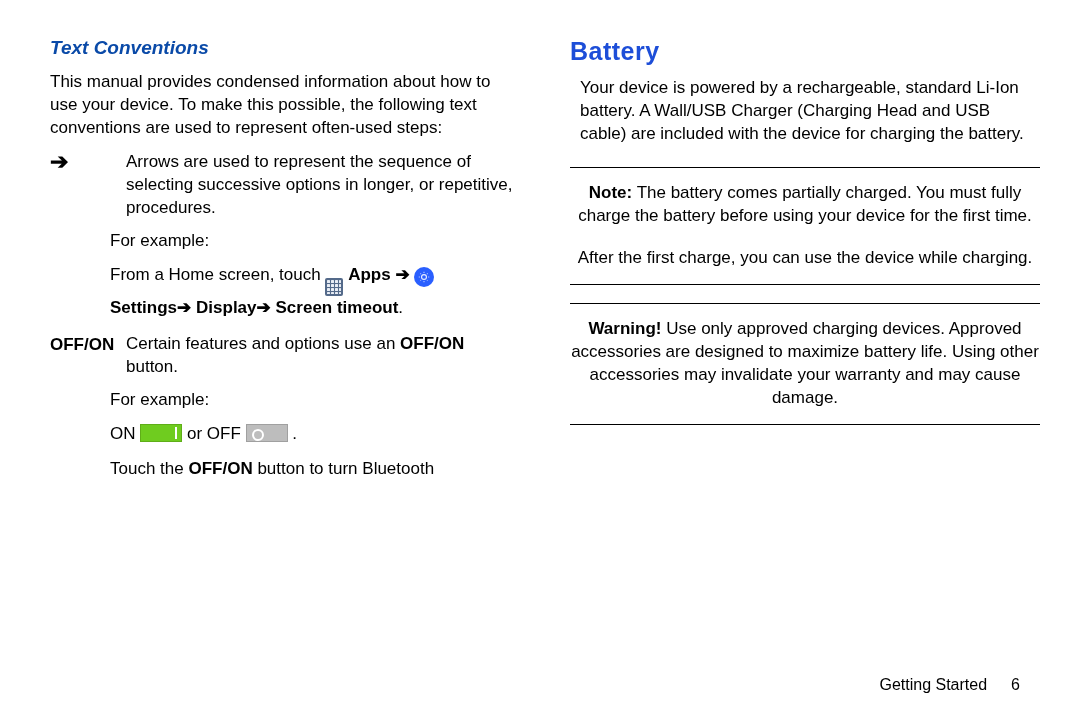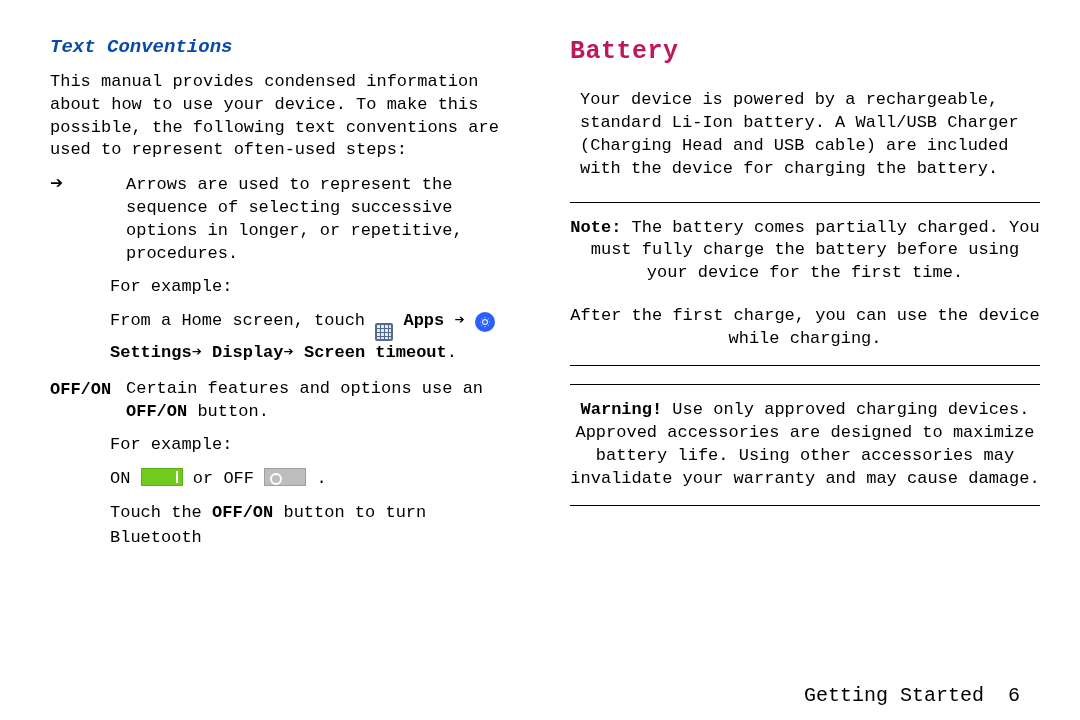--- a/index.html
+++ b/index.html
@@ -1,20 +1,20 @@
 <!DOCTYPE html>
 <html><head>
 <meta charset="utf-8">
 <style>
   * { box-sizing: border-box; margin: 0; padding: 0; }
   html, body { width: 1080px; height: 720px; background: #fff; font-family: Arial, Helvetica, sans-serif; color: #000; }
-  .page { display: flex; padding: 35px 40px 30px 50px; gap: 50px; height: 100%; position: relative; font-family: Liberation Mono, monospace; }
+  .page { display: flex; padding: 35px 40px 30px 50px; gap: 50px; height: 100%; position: relative; }
   .col { flex: 1; font-size: 17px; line-height: 1.35; }
   .subhead { color: #0a4aa8; font-style: italic; font-weight: bold; font-size: 19px; margin-bottom: 10px; }
-  .h2 { color: #be185d; font-weight: 800; font-size: 25px; margin-bottom: 20px; letter-spacing: 0.5px; }
+  .h2 { color: #1d4ed8; font-weight: 800; font-size: 25px; margin-bottom: 8px; letter-spacing: 0.5px; }
   .para { margin-bottom: 12px; }
   .para-indent { margin-left: 10px; margin-bottom: 21px; }
   .def-row { display: flex; align-items: flex-start; margin-top: 12px; margin-bottom: 4px; }
   .def-term { font-weight: bold; width: 76px; flex-shrink: 0; padding-top: 1px; text-align: left; }
   .def-term.arrow { font-size: 22px; line-height: 1; padding-top: 0; }
   .def-body { flex: 1; }
   .sub { margin-left: 60px; margin-top: 10px; }
   .inline-icon { display: inline-block; vertical-align: middle; }
   .apps-grid {
     width: 18px; height: 18px; padding: 2px; display: inline-grid; grid-template-columns: repeat(4,1fr); grid-template-rows: repeat(4,1fr); gap: 1px; background: #546a8a; vertical-align: -3px; border-radius: 2px;
@@ -26,21 +26,21 @@
   .gear svg { width: 14px; height: 14px; }
   .arrow-sym { font-weight: bold; }
   .ex-line { line-height: 1.45; }
   .toggle-on { display: inline-block; width: 42px; height: 18px; background: #6fcc1f; position: relative; vertical-align: -3px; border: 1px solid #5fae18; }
   .toggle-on::after { content: ""; position: absolute; right: 4px; top: 2px; width: 2px; height: 12px; background: #fff; }
   .toggle-off { display: inline-block; width: 42px; height: 18px; background: #bdbdbd; position: relative; vertical-align: -3px; border: 1px solid #a0a0a0; }
   .toggle-off::after { content: ""; position: absolute; left: 5px; top: 4px; width: 8px; height: 8px; border: 2px solid #fff; border-radius: 50%; }
   .hr { border: 0; border-top: 1.5px solid #000; margin: 14px 0; }
   .note-block { margin: 6px 0; text-align: center; }
   .note-hang { padding-left: 48px; }
-  .footer { position: absolute; bottom: 13px; right: 60px; font-size: 20px; }
+  .footer { position: absolute; bottom: 26px; right: 60px; font-size: 16px; }
   .footer .num { margin-left: 24px; }
 </style>
 </head>
 <body>
 
 <div class="page">
 
   <div class="col">
     <div class="subhead">Text Conventions</div>
     <p class="para">This manual provides condensed information about how to use your device. To make this possible, the following text conventions are used to represent often-used steps:</p>

